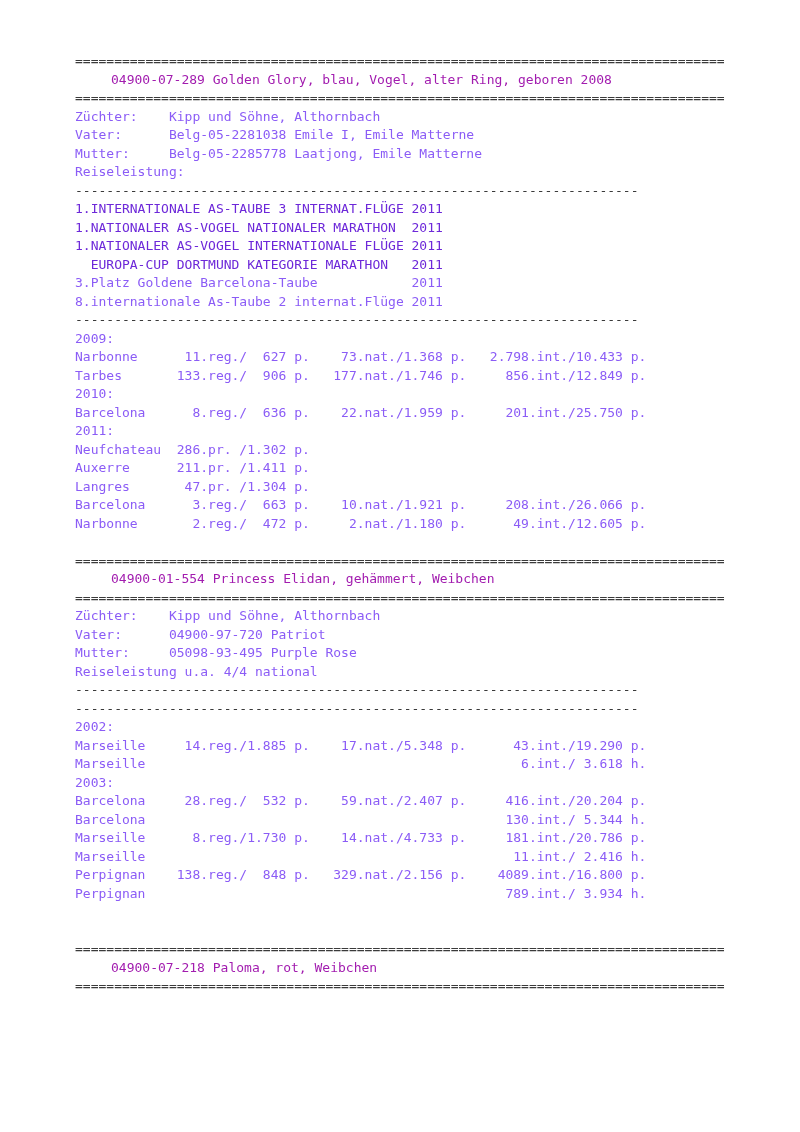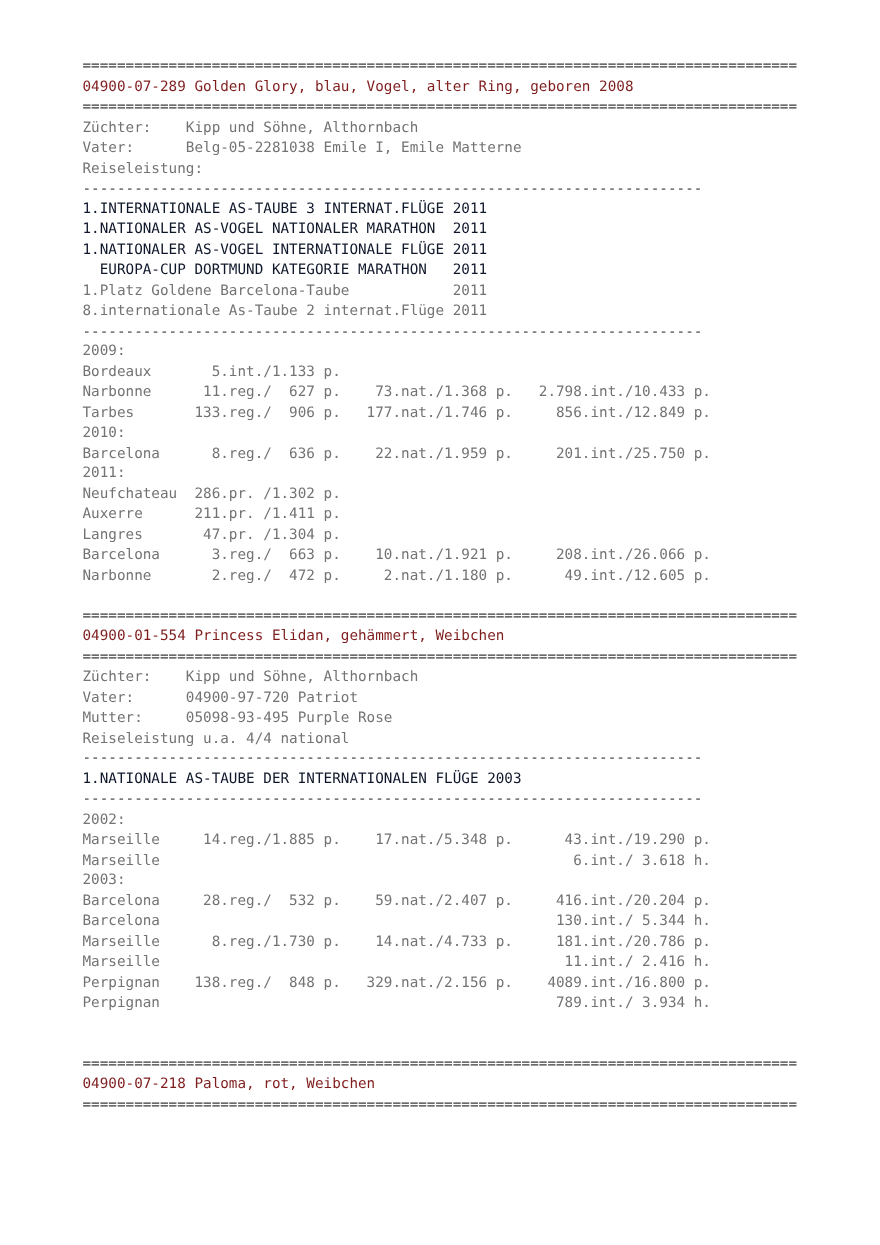--- a/index.html
+++ b/index.html
@@ -16,49 +16,49 @@
   .page {
     position: absolute;
     left: 75px;
     top: 52px;
   }
   .line {
     font-family: "DejaVu Sans Mono", "Liberation Mono", monospace;
     font-size: 13px;
     line-height: 18.5px;
     white-space: pre;
-    color: #737373;
+    color: #8b5cf6;
     letter-spacing: 0;
   }
-  .line.title    { color: #7f1d1d; }
-  .line.highlight{ color: #0f172a; }
+  .line.title    { color: #a21caf; margin-left: 36px; }
+  .line.highlight{ color: #6d28d9; }
   .line.rule_double,
   .line.rule_dash { color: #3a3a3a; }
 </style>
 </head>
 <body>
 
 <main class="page">
     <section>
       <div class="line rule_double">===================================================================================</div>
       <div class="line title">04900-07-289 Golden Glory, blau, Vogel, alter Ring, geboren 2008</div>
       <div class="line rule_double">===================================================================================</div>
       <div class="line normal">Züchter:    Kipp und Söhne, Althornbach</div>
       <div class="line normal">Vater:      Belg-05-2281038 Emile I, Emile Matterne</div>
+      <div class="line normal">Mutter:     Belg-05-2285778 Laatjong, Emile Matterne</div>
       <div class="line normal">Reiseleistung:</div>
       <div class="line rule_dash">------------------------------------------------------------------------</div>
       <div class="line highlight">1.INTERNATIONALE AS-TAUBE 3 INTERNAT.FLÜGE 2011</div>
       <div class="line highlight">1.NATIONALER AS-VOGEL NATIONALER MARATHON  2011</div>
       <div class="line highlight">1.NATIONALER AS-VOGEL INTERNATIONALE FLÜGE 2011</div>
       <div class="line highlight">  EUROPA-CUP DORTMUND KATEGORIE MARATHON   2011</div>
-      <div class="line normal">1.Platz Goldene Barcelona-Taube            2011</div>
+      <div class="line normal">3.Platz Goldene Barcelona-Taube            2011</div>
       <div class="line normal">8.internationale As-Taube 2 internat.Flüge 2011</div>
       <div class="line rule_dash">------------------------------------------------------------------------</div>
       <div class="line normal">2009:</div>
-      <div class="line normal">Bordeaux       5.int./1.133 p.</div>
       <div class="line normal">Narbonne      11.reg./  627 p.    73.nat./1.368 p.   2.798.int./10.433 p.</div>
       <div class="line normal">Tarbes       133.reg./  906 p.   177.nat./1.746 p.     856.int./12.849 p.</div>
       <div class="line normal">2010:</div>
       <div class="line normal">Barcelona      8.reg./  636 p.    22.nat./1.959 p.     201.int./25.750 p.</div>
       <div class="line normal">2011:</div>
       <div class="line normal">Neufchateau  286.pr. /1.302 p.</div>
       <div class="line normal">Auxerre      211.pr. /1.411 p.</div>
       <div class="line normal">Langres       47.pr. /1.304 p.</div>
       <div class="line normal">Barcelona      3.reg./  663 p.    10.nat./1.921 p.     208.int./26.066 p.</div>
       <div class="line normal">Narbonne       2.reg./  472 p.     2.nat./1.180 p.      49.int./12.605 p.</div>
@@ -66,21 +66,20 @@
     </section>
     <section>
       <div class="line rule_double">===================================================================================</div>
       <div class="line title">04900-01-554 Princess Elidan, gehämmert, Weibchen</div>
       <div class="line rule_double">===================================================================================</div>
       <div class="line normal">Züchter:    Kipp und Söhne, Althornbach</div>
       <div class="line normal">Vater:      04900-97-720 Patriot</div>
       <div class="line normal">Mutter:     05098-93-495 Purple Rose</div>
       <div class="line normal">Reiseleistung u.a. 4/4 national</div>
       <div class="line rule_dash">------------------------------------------------------------------------</div>
-      <div class="line highlight">1.NATIONALE AS-TAUBE DER INTERNATIONALEN FLÜGE 2003</div>
       <div class="line rule_dash">------------------------------------------------------------------------</div>
       <div class="line normal">2002:</div>
       <div class="line normal">Marseille     14.reg./1.885 p.    17.nat./5.348 p.      43.int./19.290 p.</div>
       <div class="line normal">Marseille                                                6.int./ 3.618 h.</div>
       <div class="line normal">2003:</div>
       <div class="line normal">Barcelona     28.reg./  532 p.    59.nat./2.407 p.     416.int./20.204 p.</div>
       <div class="line normal">Barcelona                                              130.int./ 5.344 h.</div>
       <div class="line normal">Marseille      8.reg./1.730 p.    14.nat./4.733 p.     181.int./20.786 p.</div>
       <div class="line normal">Marseille                                               11.int./ 2.416 h.</div>
       <div class="line normal">Perpignan    138.reg./  848 p.   329.nat./2.156 p.    4089.int./16.800 p.</div>

